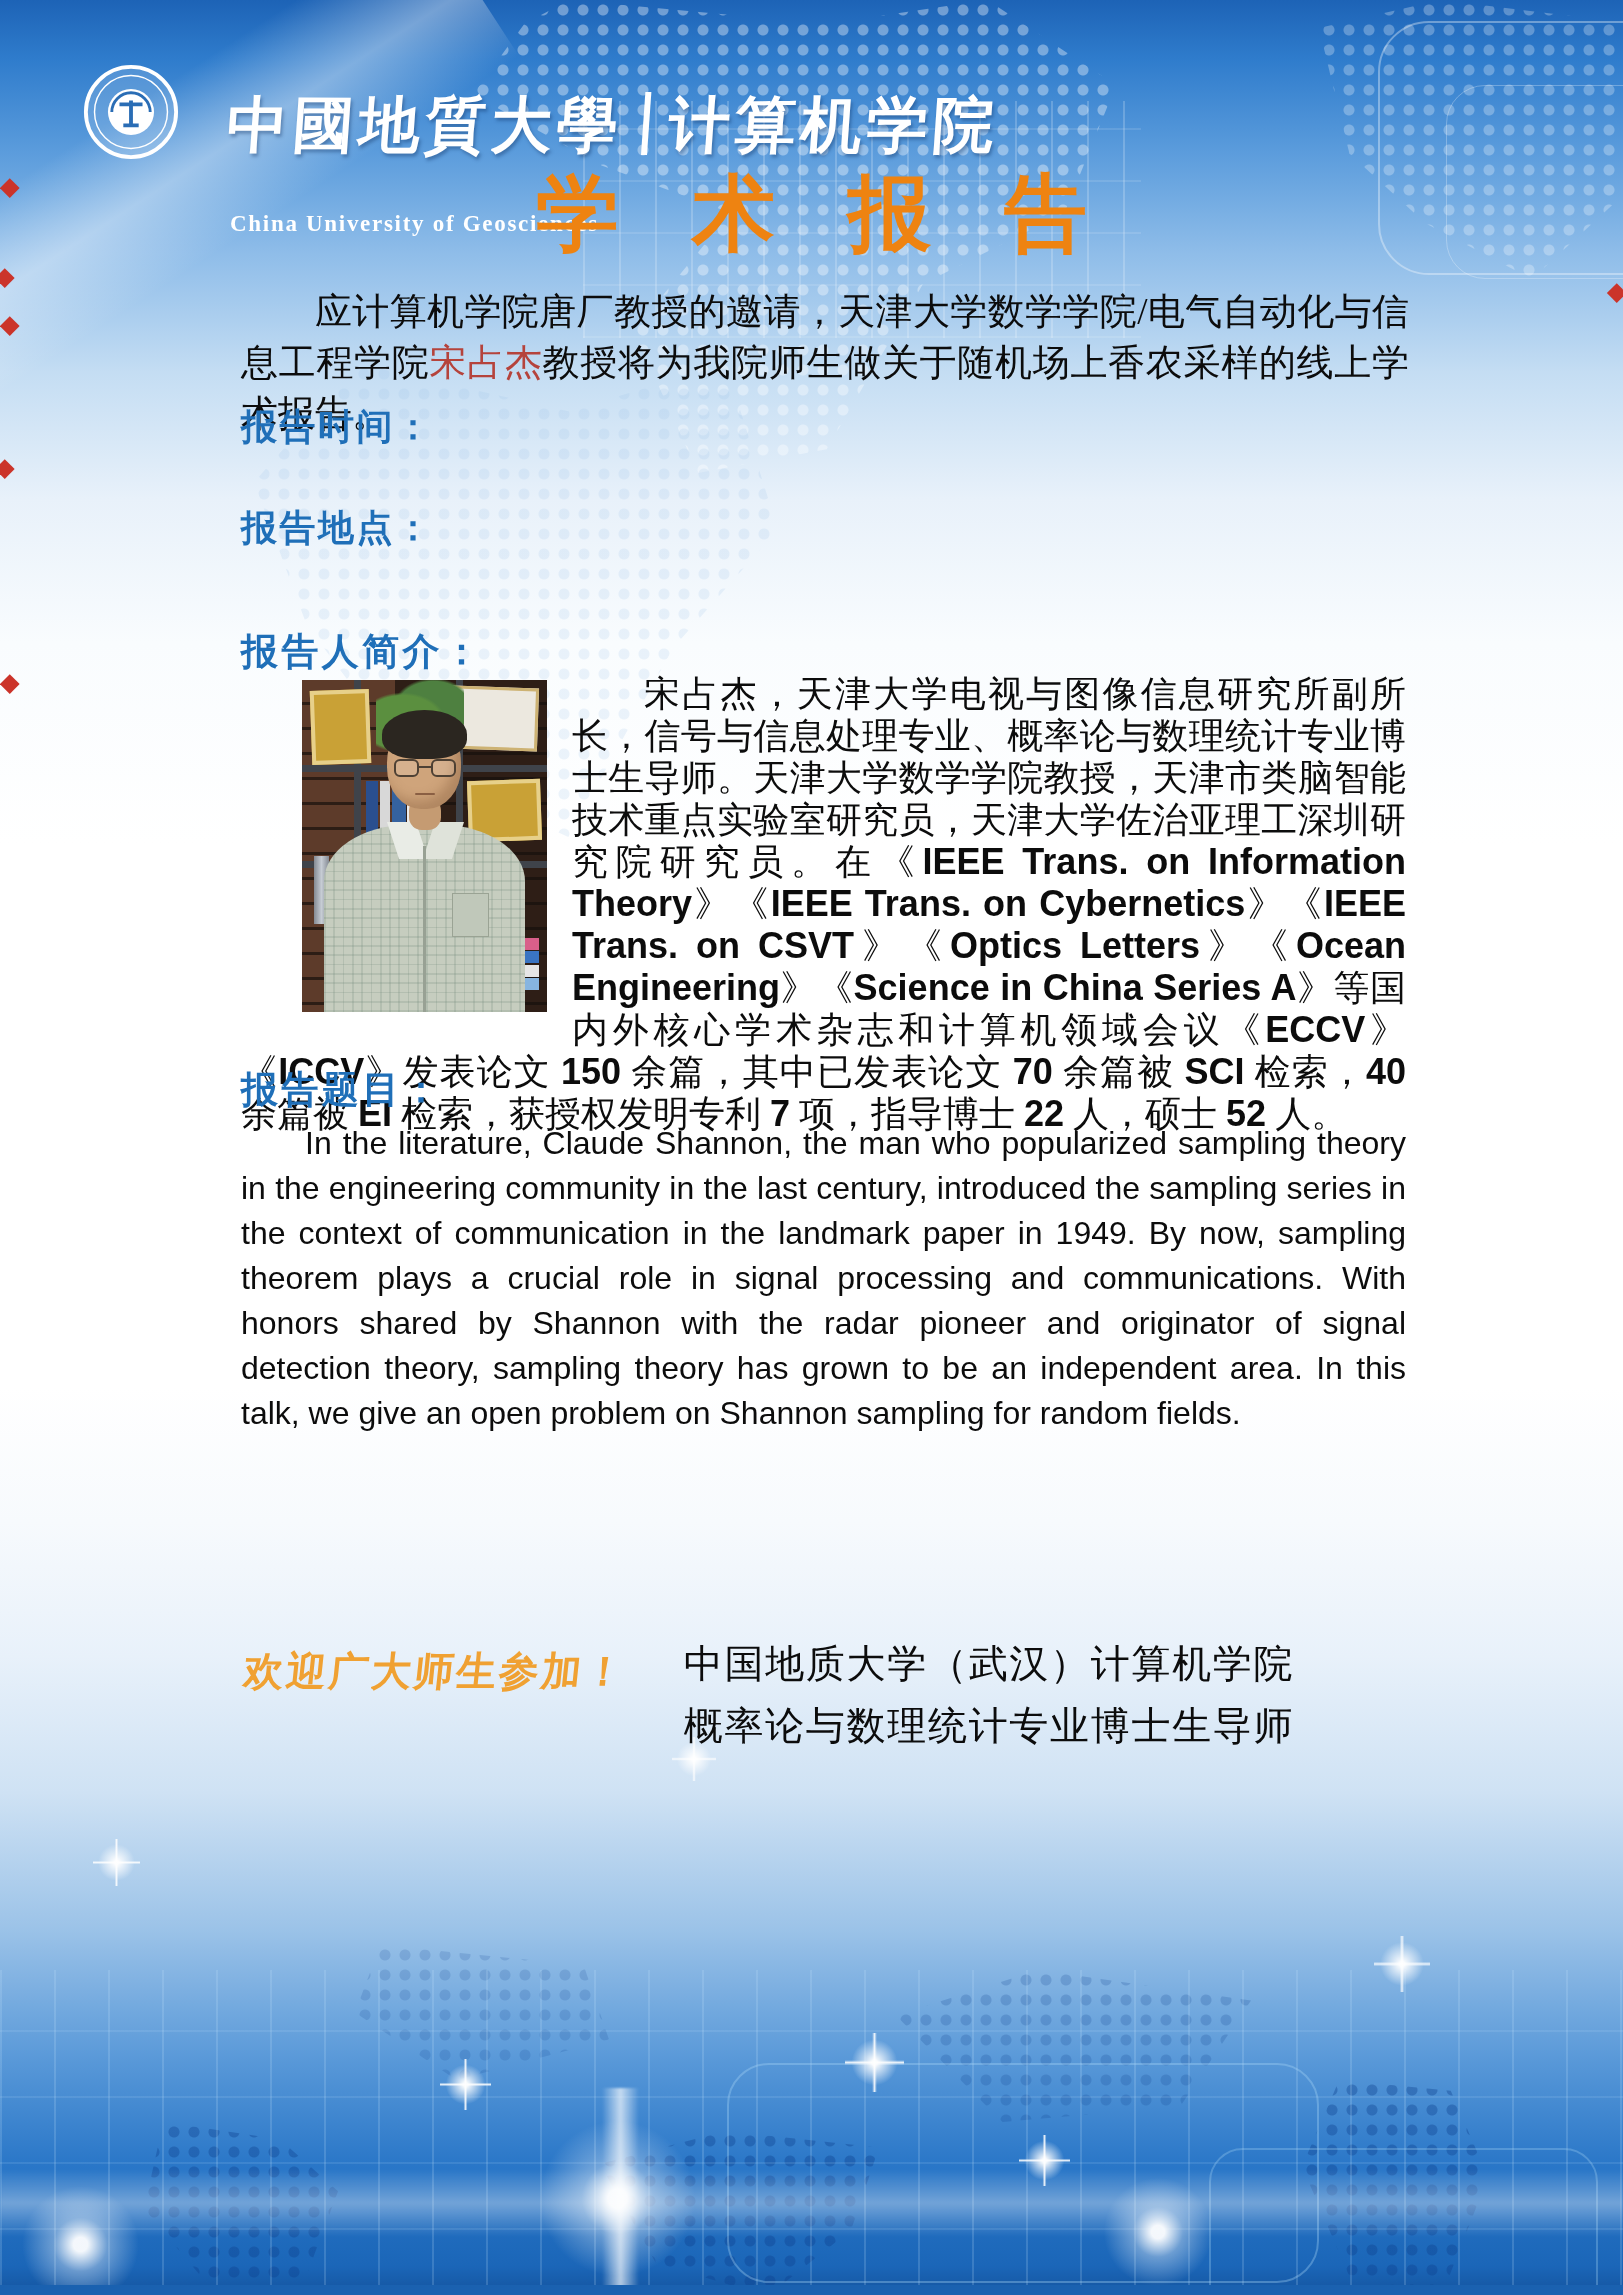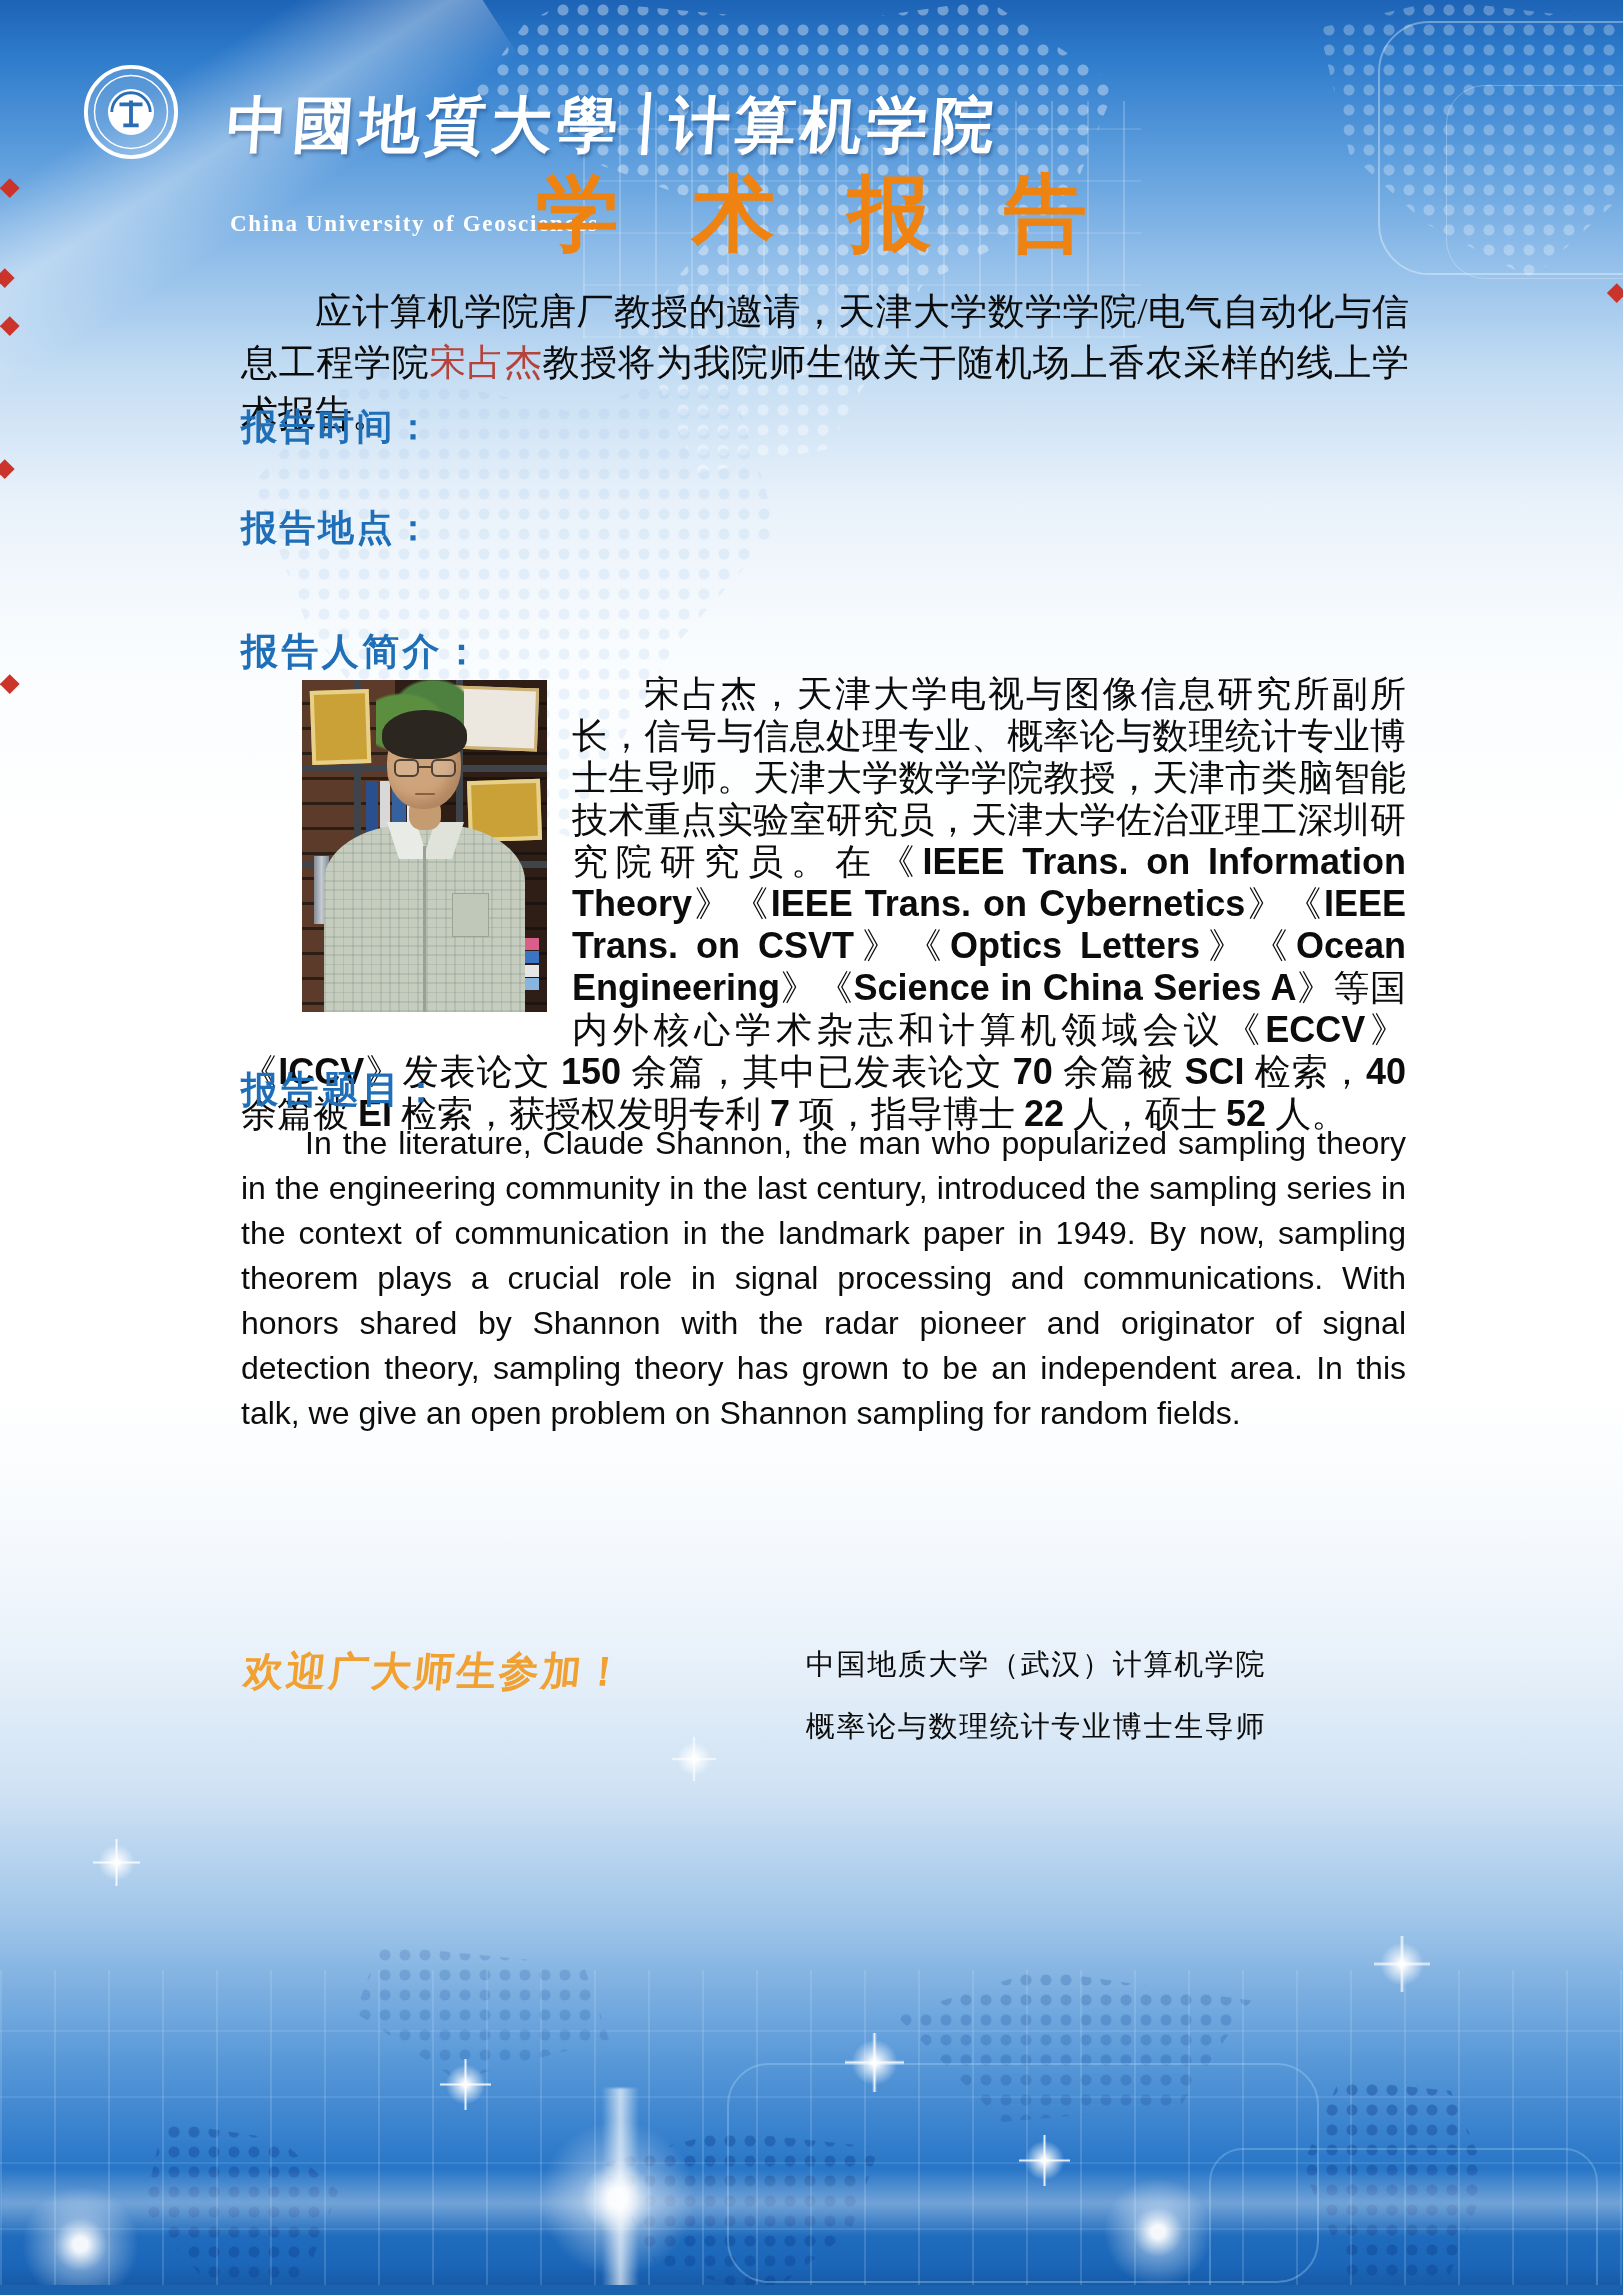--- a/index.html
+++ b/index.html
@@ -126,21 +126,21 @@
   .lens{position:absolute;top:0;width:25px;height:18.6px;border:2.5px solid #4e4134;border-radius:6px;background:rgba(255,255,255,.15);}
   .bridge{position:absolute;left:25px;top:6.8px;width:12px;height:2.5px;background:#4e4134;}
   .mouth{left:113px;top:113px;width:20px;height:2.5px;background:#8a5f43;border-radius:1.7px;}
   
   .abstract-label{left:241px;top:1065px;}
   .abstract{left:241px;top:1121px;width:1165px;font-family:var(--f-hei);font-size:32px;
     line-height:45px;text-align:justify;text-indent:2em;color:#0c0c0c;}
   
   .welcome{left:244px;top:1644px;font-size:40px;font-weight:700;letter-spacing:2.5px;
     color:var(--welcome-orange,#f0a132);transform:skewX(-6deg);}
-  .org{left:647px;top:1633px;width:778px;text-align:center;font-size:29px;line-height:62px;
+  .org{left:600px;top:1633px;width:778px;text-align:center;font-size:39px;line-height:62px;
     color:#0c0c0c;letter-spacing:1.7px;}
 </style>
 </head>
 <body>
 
 <div class="poster">
 
   <div class="abs dots blob1"></div>
   <div class="abs dots blob2"></div>
   <div class="abs dots-mid blob3"></div>

